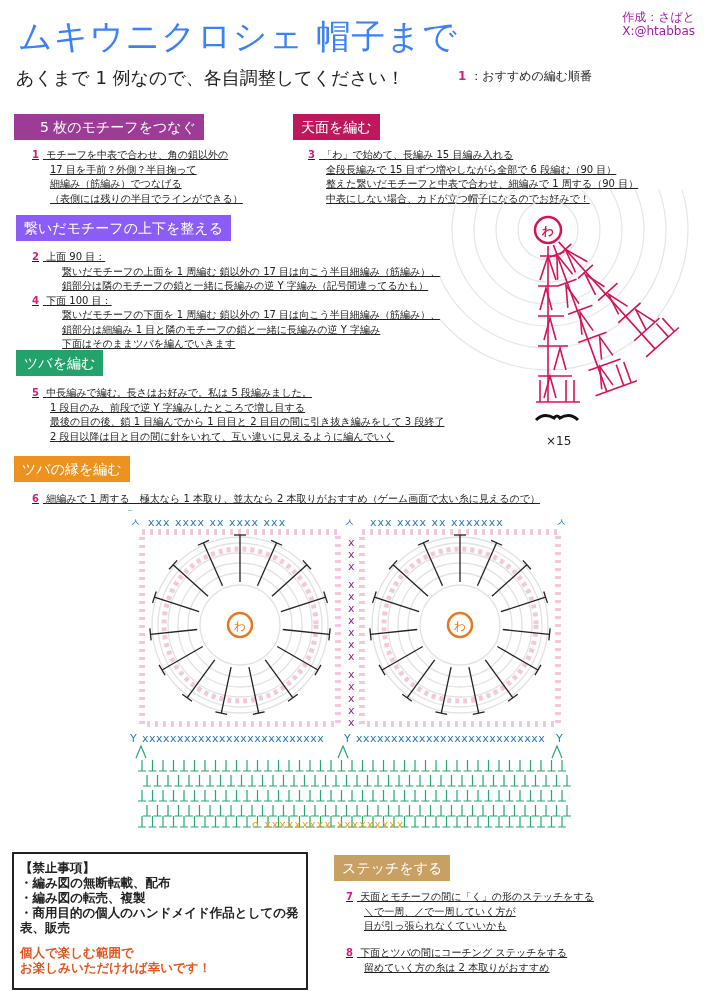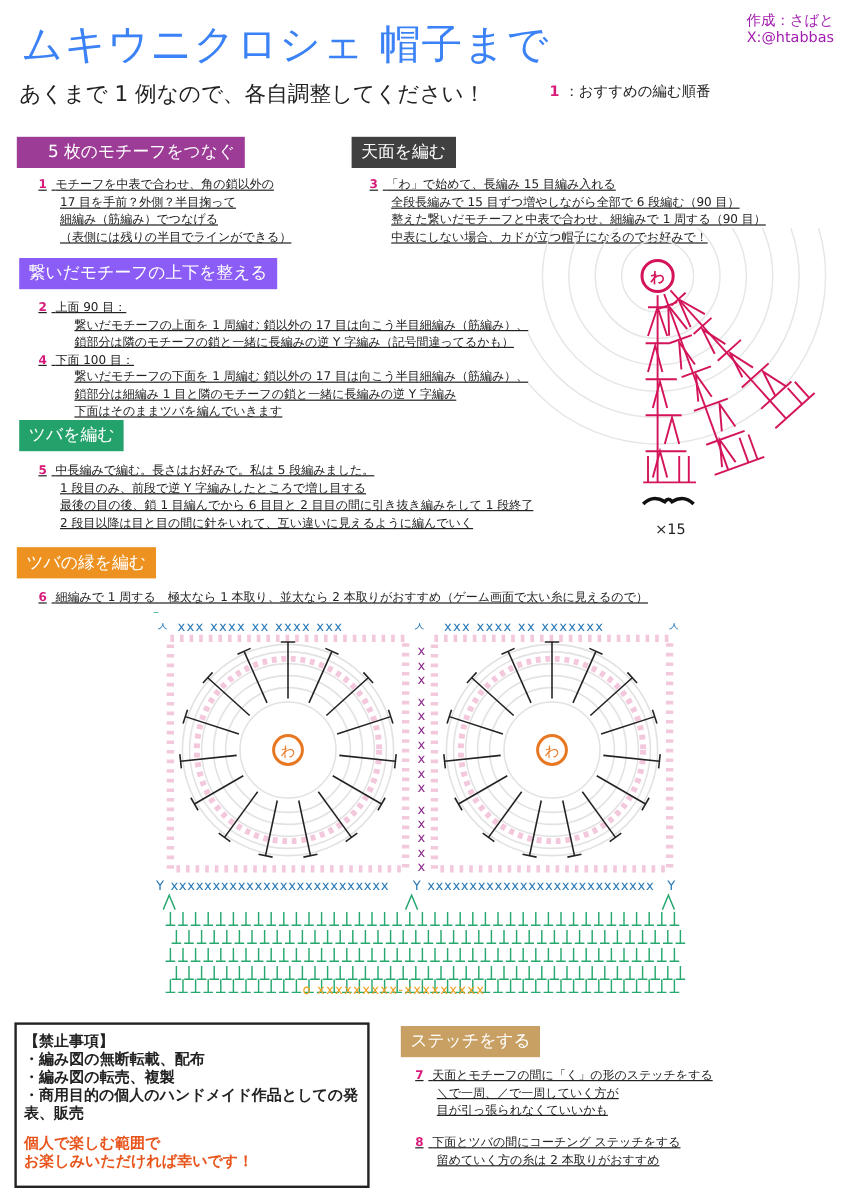--- a/index.html
+++ b/index.html
@@ -7,21 +7,21 @@
   body { position: relative; font-family: "DejaVu Sans", "Liberation Sans", sans-serif; color: #222; }
   .abs { position: absolute; }
   .title { left: 18px; top: 14px; font-size: 34px; font-weight: normal; letter-spacing: 1px; color: #3b82f6; white-space: nowrap; }
   .author { right: 12px; top: 10px; font-size: 12px; line-height: 14px; text-align: right; color: #a21caf; }
   .author .line2 { padding-left: 40px; }
   .subtitle { left: 16px; top: 66px; font-size: 18px; color: #222; white-space: nowrap; }
   .legend { left: 458px; top: 68px; font-size: 12px; white-space: nowrap; }
   .num { color: #d81b7a; font-weight: bold; margin-right: 4px; }
   .hdr { color: #fff; font-size: 14px; padding: 4px 8px; white-space: nowrap; height: 26px; line-height: 18px; }
   .purple { background: #9c3c97; }
-  .crimson { background: #404040; text-align: center; }
+  .crimson { background: #be185d; text-align: center; }
   .blue { background: #8b5cf6; }
   .green { background: #23a36b; }
   .orange { background: #ed9221; }
   .tan { background: #c9a063; }
   .step { font-size: 10px; line-height: 14.5px; white-space: nowrap; color: #222; text-decoration: underline; }
   .step .indent { padding-left: 18px; }
   .step .indent2 { padding-left: 30px; }
   .notice { left: 12px; top: 852px; width: 296px; height: 138px; border: 2px solid #222; padding: 6px 6px; font-weight: bold; font-size: 12.5px; line-height: 15px; }
   .notice .warm { color: #e8551c; margin-top: 10px; }
   svg text { font-family: "DejaVu Sans", sans-serif; }
@@ -63,21 +63,21 @@
   <div><span class="num">4</span> <span>下面 100 目：</span></div>
   <div class="indent2"><span>繋いだモチーフの下面を 1 周編む 鎖以外の 17 目は向こう半目細編み（筋編み）、</span></div>
   <div class="indent2"><span>鎖部分は細編み 1 目と隣のモチーフの鎖と一緒に長編みの逆 Y 字編み</span></div>
   <div class="indent2"><span>下面はそのままツバを編んでいきます</span></div>
 </div>
 
 <div class="abs hdr green" style="left:16px; top:350px;">ツバを編む</div>
 <div class="abs step" style="left:32px; top:386px;">
   <div><span class="num">5</span> <span>中長編みで編む。長さはお好みで。私は 5 段編みました。</span></div>
   <div class="indent"><span>1 段目のみ、前段で逆 Y 字編みしたところで増し目する</span></div>
-  <div class="indent"><span>最後の目の後、鎖 1 目編んでから 6 目目と 2 目目の間に引き抜き編みをして 1 段終了</span></div>
+  <div class="indent"><span>最後の目の後、鎖 1 目編んでから 1 目目と 2 目目の間に引き抜き編みをして 3 段終了</span></div>
   <div class="indent"><span>2 段目以降は目と目の間に針をいれて、互い違いに見えるように編んでいく</span></div>
 </div>
 
 <div class="abs hdr orange" style="left:14px; top:456px;">ツバの縁を編む</div>
 <div class="abs step" style="left:32px; top:492px;">
   <span class="num">6</span> <span>細編みで 1 周する　極太なら 1 本取り、並太なら 2 本取りがおすすめ（ゲーム画面で太い糸に見えるので）</span>
 </div>
 
 <svg class="abs" style="left:440px; top:190px;" width="267" height="270" viewBox="0 0 267 270">
   <g fill="none" stroke="#e6e6e6" stroke-width="1.2">

